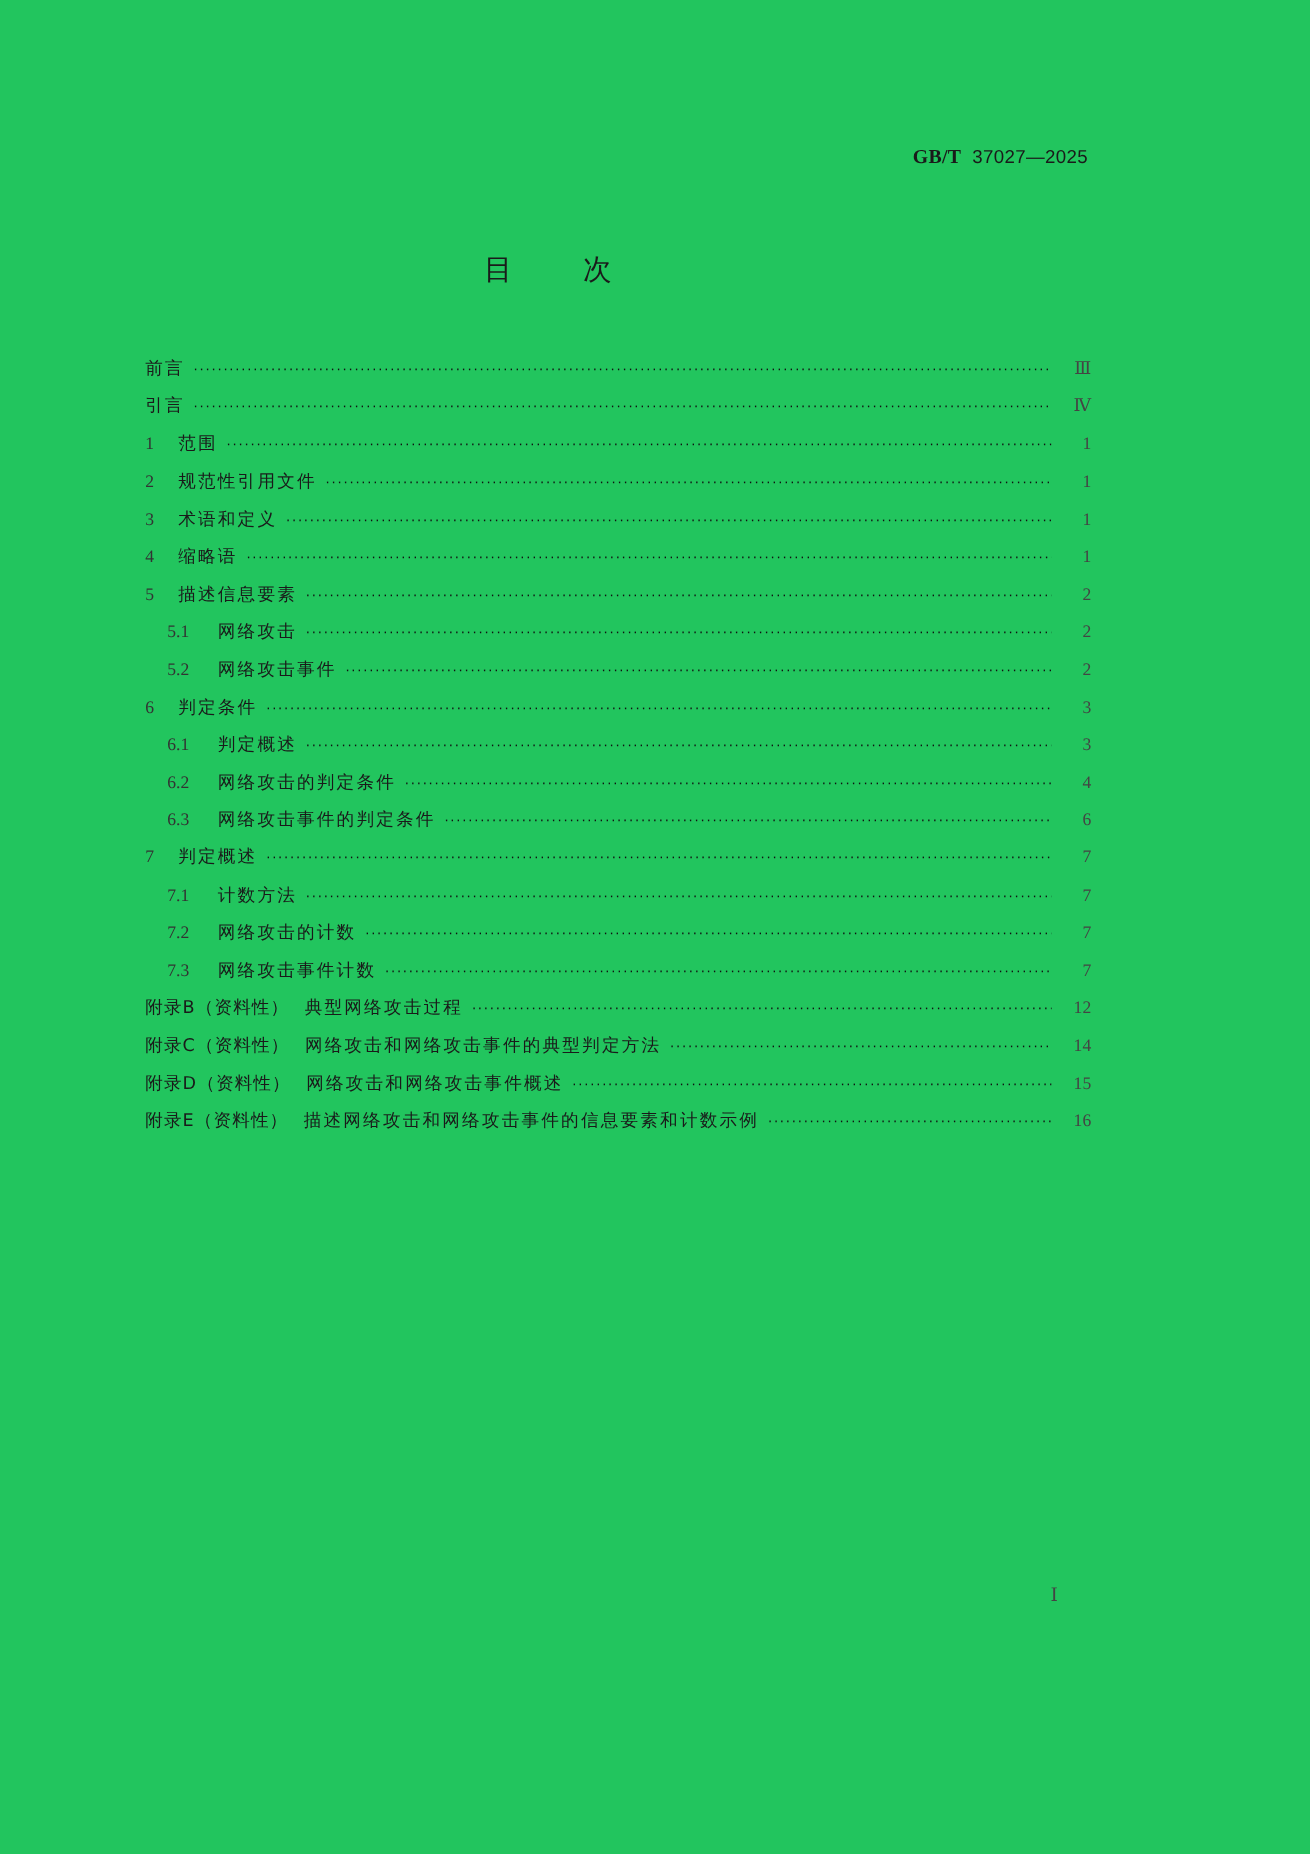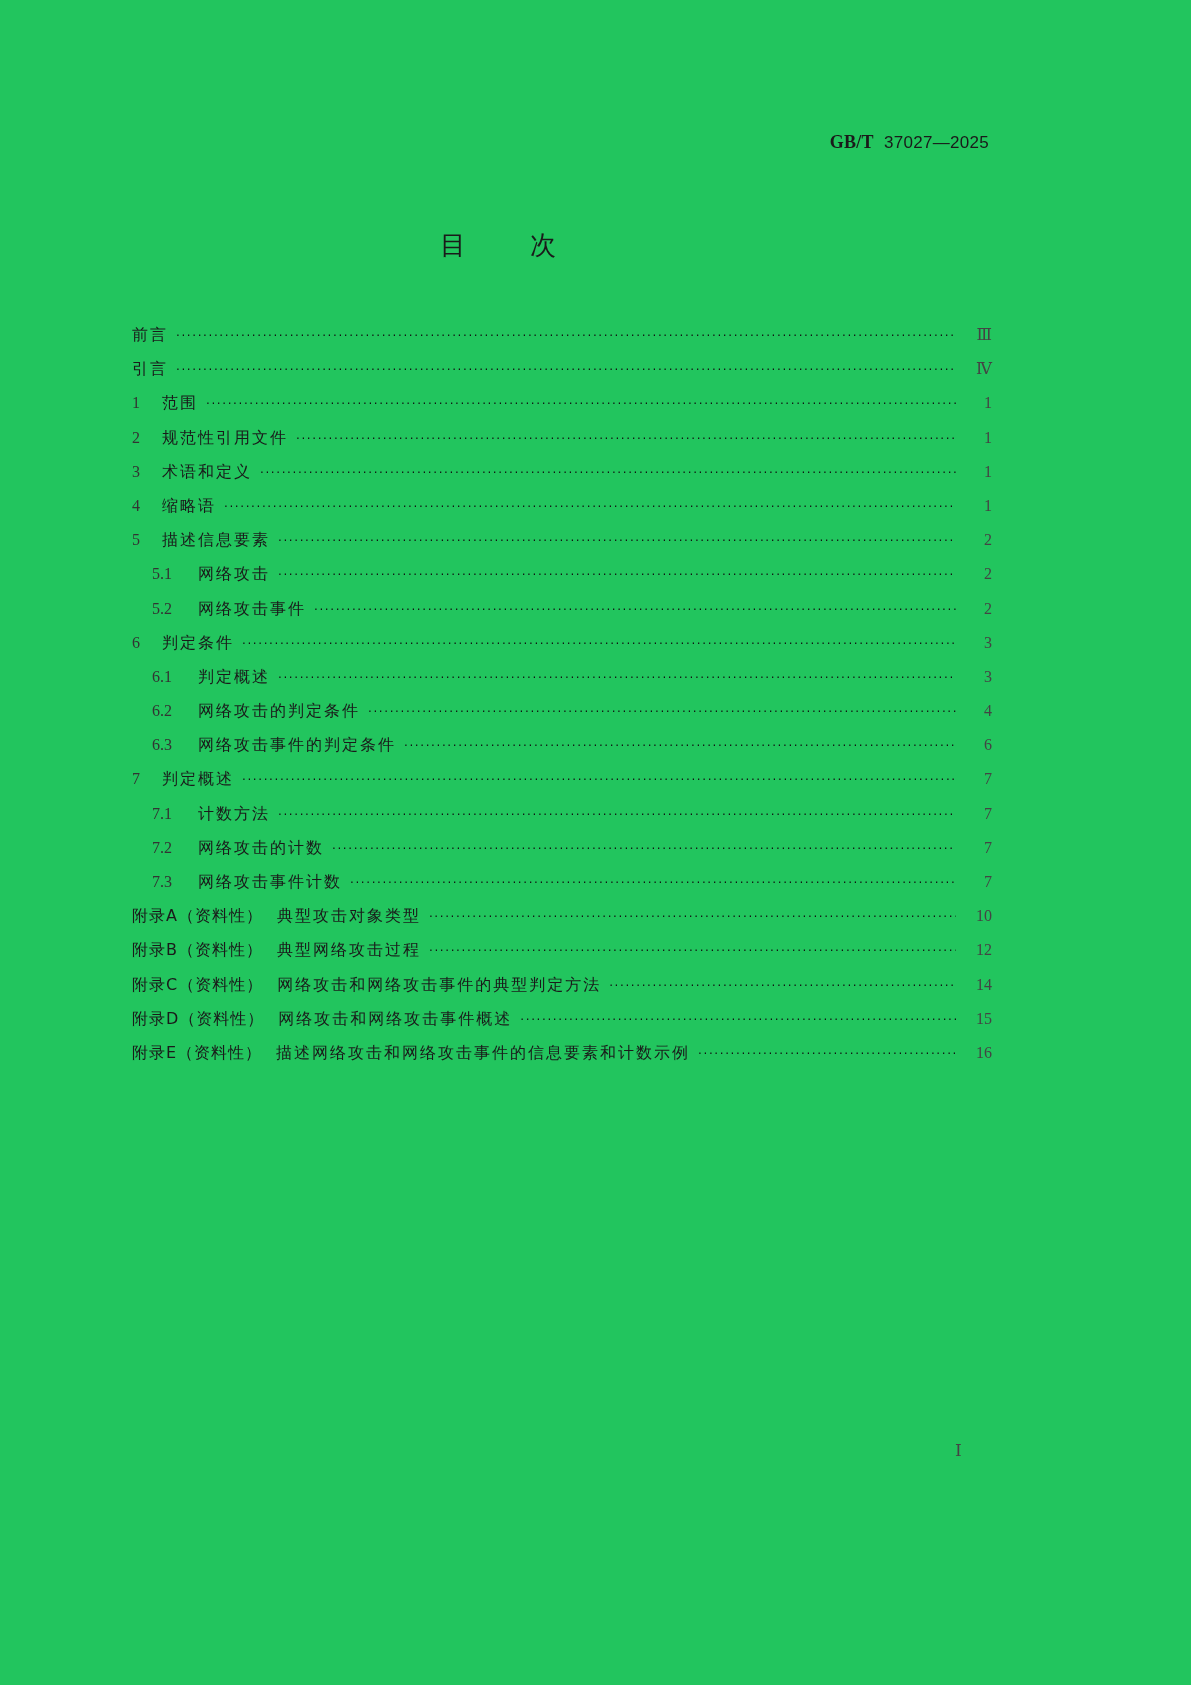--- a/index.html
+++ b/index.html
@@ -220,26 +220,20 @@
         <span class="toc-leader"></span>
         <span class="toc-page">7</span>
       </div>
       <div class="toc-row level-2">
         <span class="toc-num">7.3</span>
         <span class="toc-label">网络攻击事件计数</span>
         <span class="toc-leader"></span>
         <span class="toc-page">7</span>
       </div>
       <div class="toc-row">
-        <span class="toc-annex-prefix">附录A（资料性）</span>
-        <span class="toc-label">典型攻击对象类型</span>
-        <span class="toc-leader"></span>
-        <span class="toc-page">10</span>
-      </div>
-      <div class="toc-row">
         <span class="toc-annex-prefix">附录B（资料性）</span>
         <span class="toc-label">典型网络攻击过程</span>
         <span class="toc-leader"></span>
         <span class="toc-page">12</span>
       </div>
       <div class="toc-row">
         <span class="toc-annex-prefix">附录C（资料性）</span>
         <span class="toc-label">网络攻击和网络攻击事件的典型判定方法</span>
         <span class="toc-leader"></span>
         <span class="toc-page">14</span>

